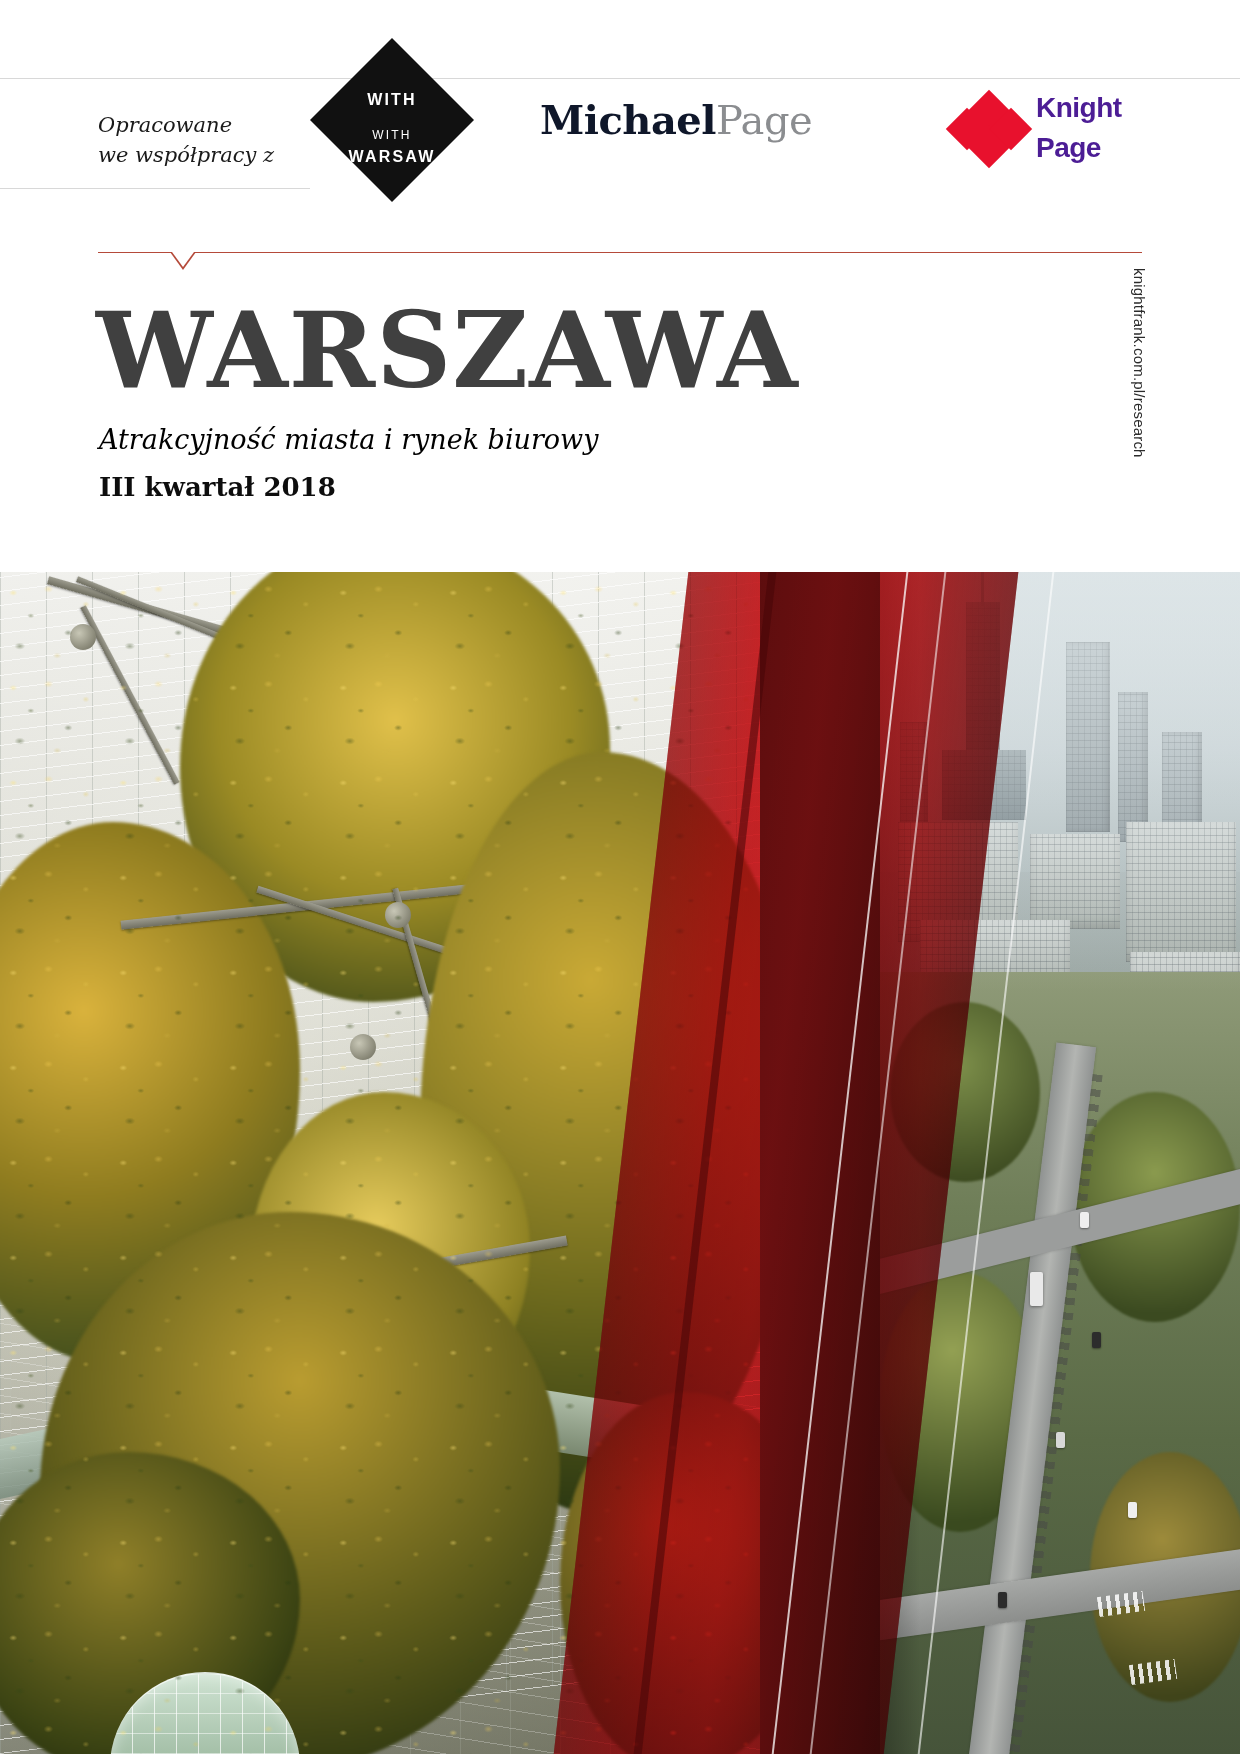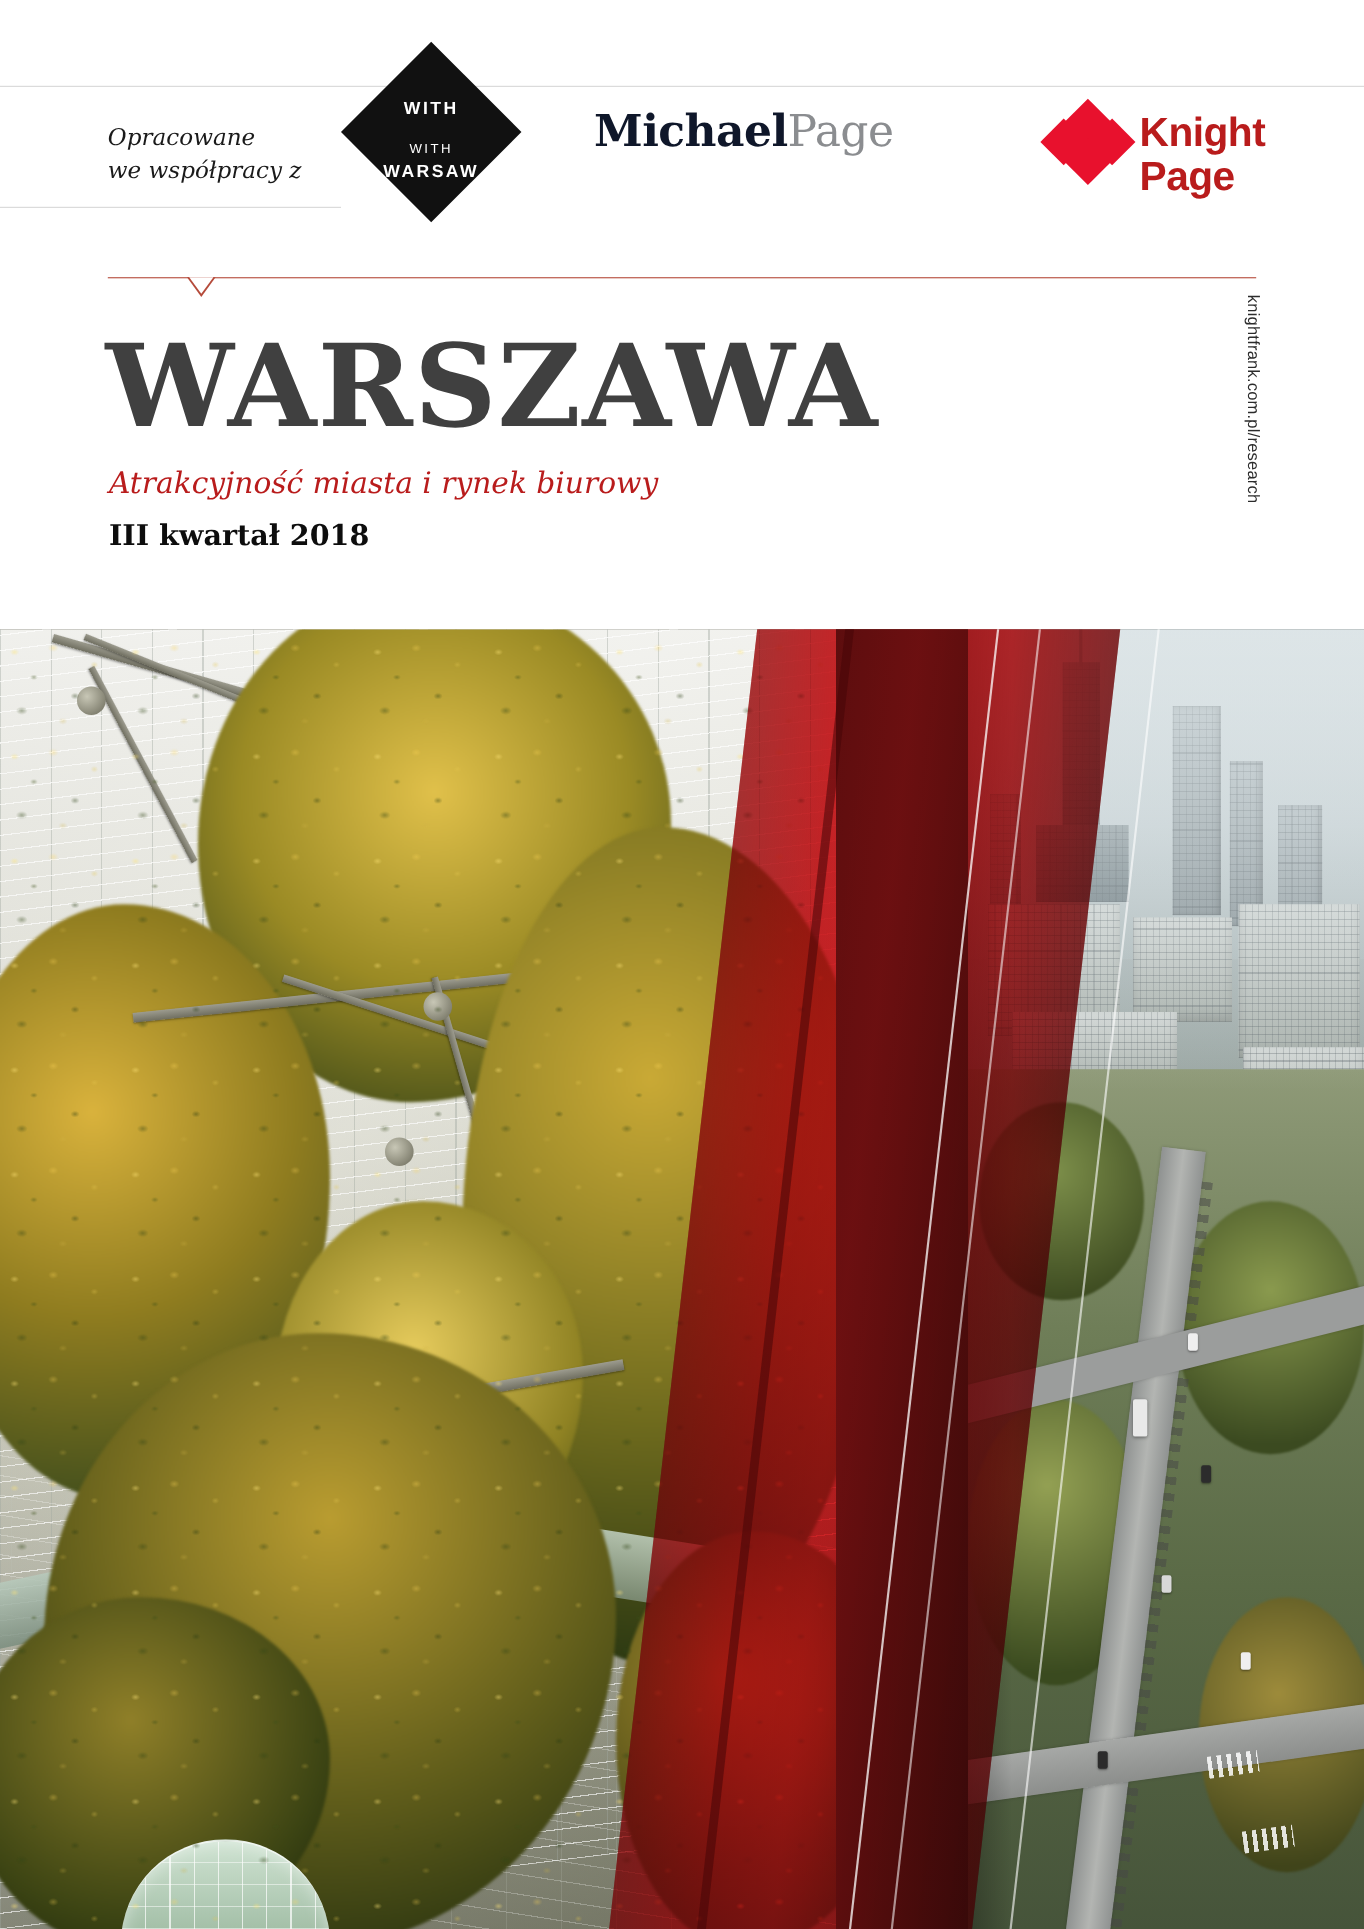--- a/index.html
+++ b/index.html
@@ -118,26 +118,26 @@
     background: #e8112d;
     transform: rotate(45deg);
   }
   .kf-sq.a { left: 0px;  top: 18px; }
   .kf-sq.b { left: 22px; top: 0px; }
   .kf-sq.c { left: 22px; top: 36px; }
   .kf-sq.d { left: 44px; top: 18px; }
   .kf-word {
     position: absolute;
     left: 84px;
-    top: 13px;
+    top: 0px;
     font-family: "Liberation Sans", sans-serif;
     font-weight: 700;
-    font-size: 37px;
+    font-size: 28px;
     line-height: 40px;
-    color: #b91c1c;
+    color: #4c1d95;
     letter-spacing: -0.5px;
   }
 
   
   .divider-wrap {
     position: absolute;
     top: 252px;
     left: 98px;
     width: 1044px;
     height: 30px;
@@ -185,21 +185,21 @@
     white-space: nowrap;
   }
   .subtitle {
     position: absolute;
     top: 423px;
     left: 99px;
     font-family: "DejaVu Serif", serif;
     font-style: italic;
     font-size: 27px;
     line-height: 34px;
-    color: #b91c1c;
+    color: #000000;
     white-space: nowrap;
   }
   .quarter {
     position: absolute;
     top: 470px;
     left: 99px;
     font-family: "DejaVu Serif", serif;
     font-weight: 700;
     font-size: 26px;
     line-height: 34px;

